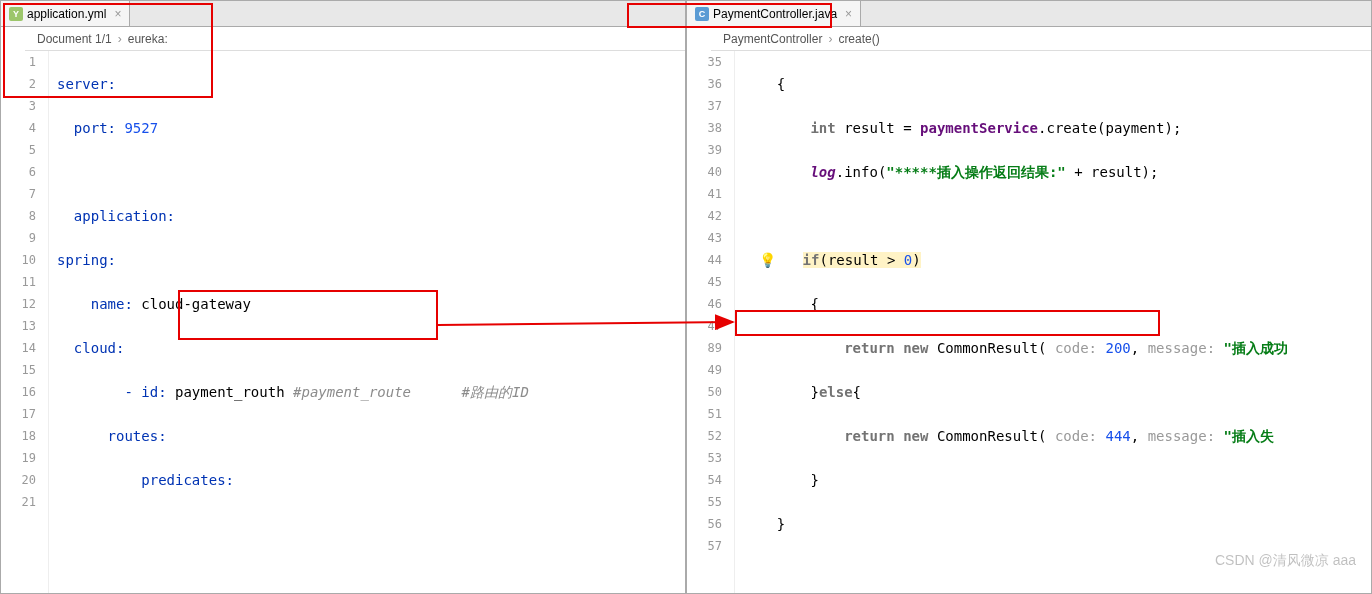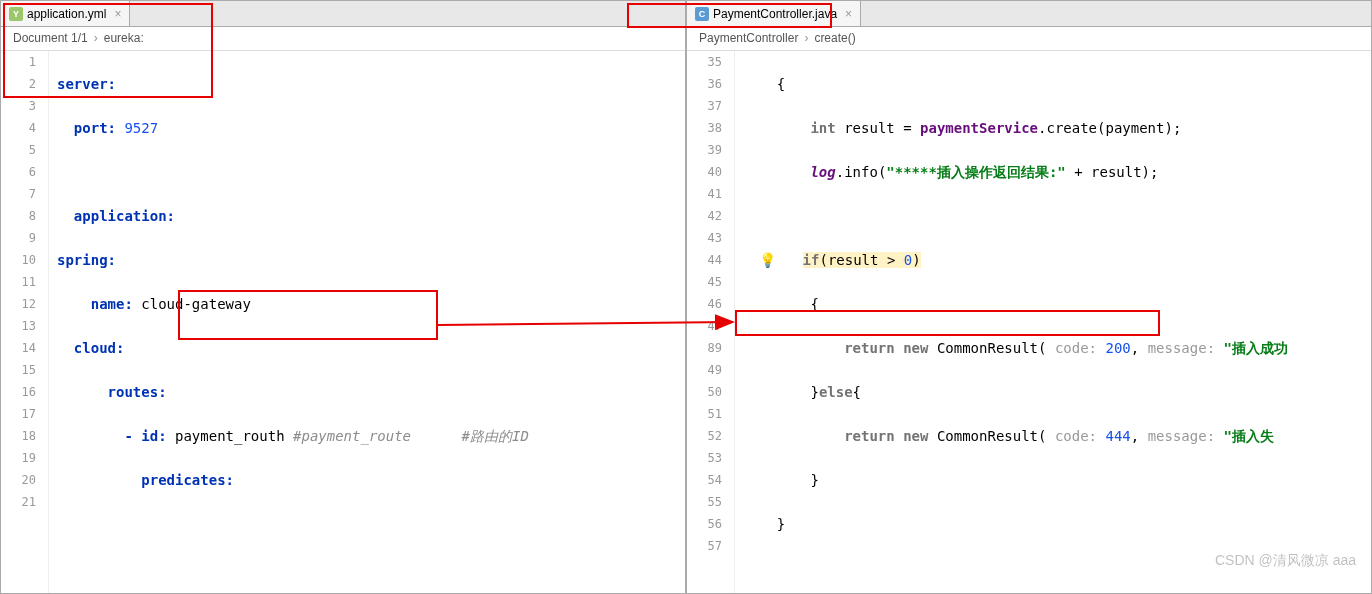--- a/index.html
+++ b/index.html
@@ -5,32 +5,32 @@
 * { margin: 0; padding: 0; box-sizing: border-box; }
 body { font-family: "Consolas", "Monaco", monospace; font-size: 13px; background: #fff; color: #000; overflow: hidden; width: 1372px; height: 594px; position: relative; }
 .split { display: flex; width: 100%; height: 100%; }
 .pane { flex: 1; border: 1px solid #aaa; display: flex; flex-direction: column; position: relative; overflow: hidden; }
 .tabs { display: flex; background: #e8e8e8; border-bottom: 1px solid #aaa; height: 26px; }
 .tab { display: flex; align-items: center; padding: 3px 8px; background: #f5f5f5; border-right: 1px solid #aaa; gap: 4px; font-family: -apple-system, sans-serif; font-size: 12px; }
 .tab .close { color: #999; font-size: 12px; margin-left: 4px; }
 .file-icon { width: 14px; height: 14px; display: inline-flex; align-items: center; justify-content: center; border-radius: 2px; font-size: 9px; font-weight: bold; color: #fff; }
 .icon-yml { background: #9cc66b; }
 .icon-java { background: #5a9bd4; }
-.breadcrumb { display: flex; padding: 4px 12px; font-family: -apple-system, sans-serif; font-size: 12px; color: #555; border-bottom: 1px solid #ddd; height: 24px; }
+.breadcrumb { display: flex; align-items: center; padding: 4px 12px; font-family: -apple-system, sans-serif; font-size: 12px; color: #555; border-bottom: 1px solid #ddd; height: 24px; margin-left: 24px; }
 .breadcrumb .sep { margin: 0 6px; color: #999; }
 .editor { flex: 1; display: flex; overflow: hidden; background: #fff; }
 .gutter { width: 48px; background: #fff; border-right: 1px solid #eee; text-align: right; padding-right: 12px; color: #999; font-size: 12px; line-height: 22px; user-select: none; }
 .code { flex: 1; line-height: 22px; font-size: 14px; padding-left: 8px; white-space: pre; }
 .code-line { height: 22px; }
 .kw { color: #737373; font-weight: bold; }
 .str { color: #067d17; font-weight: bold; }
 .num { color: #1750eb; }
 .comment { color: #8c8c8c; font-style: italic; }
 .field { color: #660e7a; font-weight: bold; }
-.yaml-key { color: #0033b3; font-weight: bold; }
+.yaml-key { color: #0033b3; font-weight: normal; }
 .yaml-val { color: #000; }
 .paramlabel { color: #999; }
 .redbox { border: 2px solid #e60000; position: absolute; pointer-events: none; }
 .arrow { position: absolute; pointer-events: none; }
 .light-bulb { color: #e6a500; font-size: 14px; }
 .watermark { position: absolute; bottom: 24px; right: 16px; color: rgba(0,0,0,0.25); font-family: sans-serif; font-size: 14px; }
 .warn-underline { background: rgba(255,235,160,0.6); }
 </style>
 </head>
 <body>
@@ -75,22 +75,22 @@
         <div>21</div>
       </div>
       <div class="code">
 <div class="code-line"><span class="yaml-key">server:</span></div>
 <div class="code-line">  <span class="yaml-key">port: </span><span class="num">9527</span></div>
 <div class="code-line"></div>
 <div class="code-line">  <span class="yaml-key">application:</span></div>
 <div class="code-line"><span class="yaml-key">spring:</span></div>
 <div class="code-line">    <span class="yaml-key">name: </span><span class="yaml-val">cloud-gateway</span></div>
 <div class="code-line">  <span class="yaml-key">cloud:</span></div>
+<div class="code-line">        <span class="yaml-key">- id: </span><span class="yaml-val">payment_routh </span><span class="comment">#payment_route      #路由的ID</span></div>
 <div class="code-line">      <span class="yaml-key">routes:</span></div>
-<div class="code-line">        <span class="yaml-key">- id: </span><span class="yaml-val">payment_routh </span><span class="comment">#payment_route      #路由的ID</span></div>
 <div class="code-line">          <span class="yaml-key">predicates:</span></div>
 
 
 
 
 
 
 
 
 

